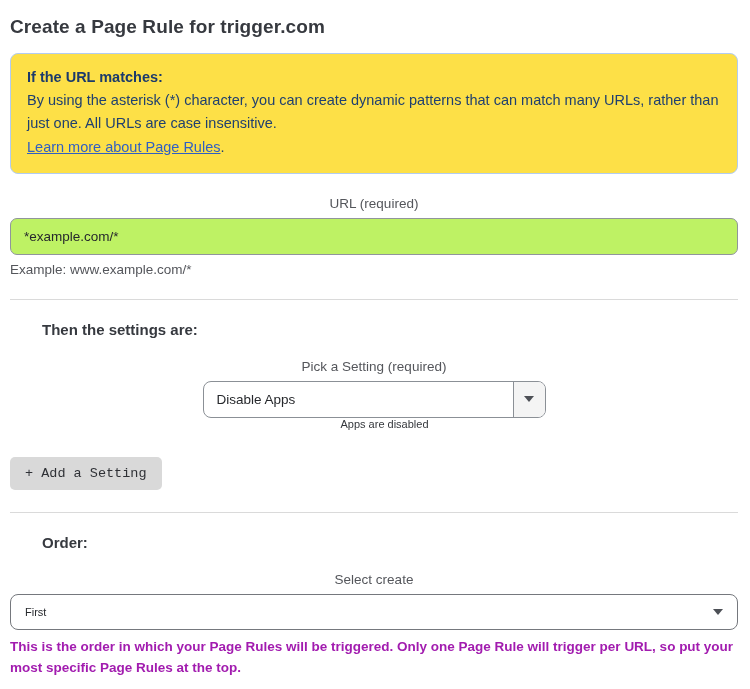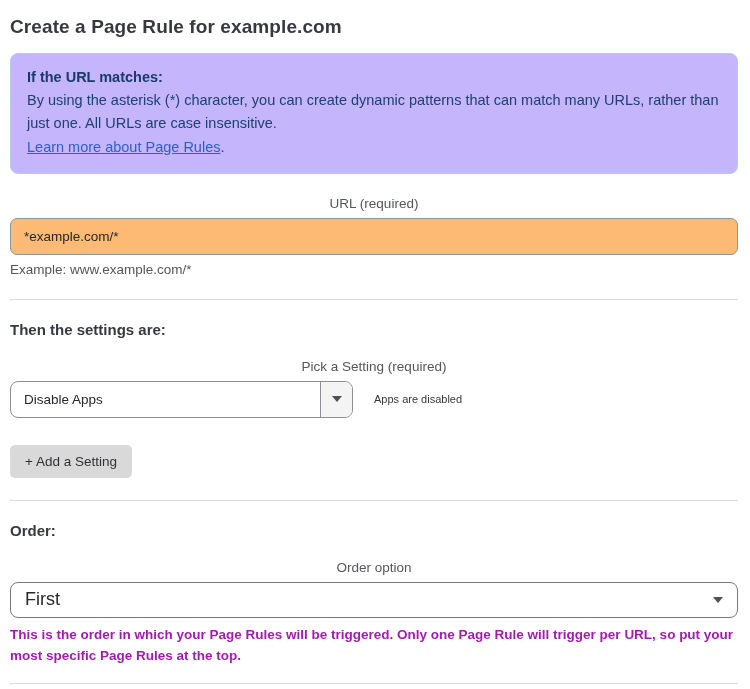--- a/index.html
+++ b/index.html
@@ -16,21 +16,21 @@
   }
   .page-title {
     font-size: 19px;
     font-weight: bold;
     color: #36393f;
     margin: 6px 0 15px 0;
     letter-spacing: 0.1px;
   }
   
   .info-box {
-    background: #c4b5fd;
+    background: #fde047;
     border: 1px solid #b2ccf1;
     border-radius: 8px;
     padding: 12px 16px 14px 16px;
     color: #20406f;
     font-size: 14.5px;
     line-height: 1.6;
     margin-bottom: 22px;
   }
   .info-box .info-heading {
     font-weight: bold;
@@ -49,21 +49,21 @@
   .field-label {
     font-size: 13.5px;
     color: #54565b;
     margin-bottom: 7px;
     text-align: center;
   }
   .url-input {
     display: block;
     width: 728px;
     height: 37px;
-    background: #fdba74;
+    background: #bef264;
     border: 1px solid #90959b;
     border-radius: 7px;
     padding: 0 13px;
     font-family: "Liberation Sans", sans-serif;
     font-size: 13.5px;
     color: #26282c;
     outline: none;
     box-shadow: inset 0 0 0 0 transparent;
   }
   .field-helper {
@@ -74,26 +74,28 @@
   .divider {
     border: none;
     border-top: 1px solid #dadada;
     margin: 22px 0 21px 0;
   }
   .section-heading {
     font-size: 15px;
     font-weight: bold;
     color: #36393f;
     margin-bottom: 21px;
+    margin-left: 32px;
   }
   
   .picker-row {
     display: flex;
     align-items: center;
     margin-bottom: 27px;
+    flex-direction: column;
   }
   .setting-dropdown {
     display: flex;
     width: 343px;
     height: 37px;
     border: 1px solid #8b9096;
     border-radius: 8px;
     overflow: hidden;
     background: #ffffff;
     cursor: pointer;
@@ -122,58 +124,58 @@
   }
   .picker-status {
     font-size: 11px;
     color: #35383d;
     margin-left: 21px;
   }
   .btn {
     display: inline-block;
     border: none;
     border-radius: 5px;
-    font-family: Liberation Sans, sans-serif;
+    font-family: Liberation Mono, monospace;
     font-size: 13.5px;
     padding: 8px 16px;
     cursor: pointer;
     color: #2f3136;
     background: #d9d9d9;
   }
   .btn-add-setting { padding: 9px 15px; }
   
   .order-select {
     display: flex;
     align-items: center;
     justify-content: space-between;
     width: 728px;
     height: 36px;
     border: 1px solid #75787d;
     border-radius: 8px;
     background: #ffffff;
     padding: 0 14px;
-    font-size: 18px;
+    font-size: 11px;
     color: #26282c;
     cursor: pointer;
     margin-bottom: 7px;
   }
   .order-helper {
     font-size: 13.5px;
     color: #a21caf;
     line-height: 1.55;
     max-width: 728px;
     font-weight: bold;
   }
 </style>
 </head>
 <body>
 
 <div class="page">
 
-  <h1 class="page-title">Create a Page Rule for example.com</h1>
+  <h1 class="page-title">Create a Page Rule for trigger.com</h1>
 
   <div class="info-box">
     <div class="info-heading">If the URL matches:</div>
     <div class="info-body">By using the asterisk (*) character, you can create dynamic patterns that can match many URLs, rather than just one. All URLs are case insensitive.</div>
     <div>
       <a class="info-link">Learn more about Page Rules</a><span class="info-link-suffix">.</span>
     </div>
   </div>
 
   <div class="field-label">URL (required)</div>
@@ -194,21 +196,21 @@
     </div>
     <div class="picker-status">Apps are disabled</div>
   </div>
 
   <button class="btn btn-add-setting">+ Add a Setting</button>
 
   <hr class="divider">
 
   <h2 class="section-heading">Order:</h2>
 
-  <div class="field-label">Order option</div>
+  <div class="field-label">Select create</div>
   <div class="order-select">
     <span>First</span>
     <span class="caret-down"></span>
   </div>
   <div class="order-helper">This is the order in which your Page Rules will be triggered. Only one Page Rule will trigger per URL, so put your most specific Page Rules at the top.</div>
 
   <hr class="divider" style="margin-top:16px; margin-bottom:17px;">
 
   
 

